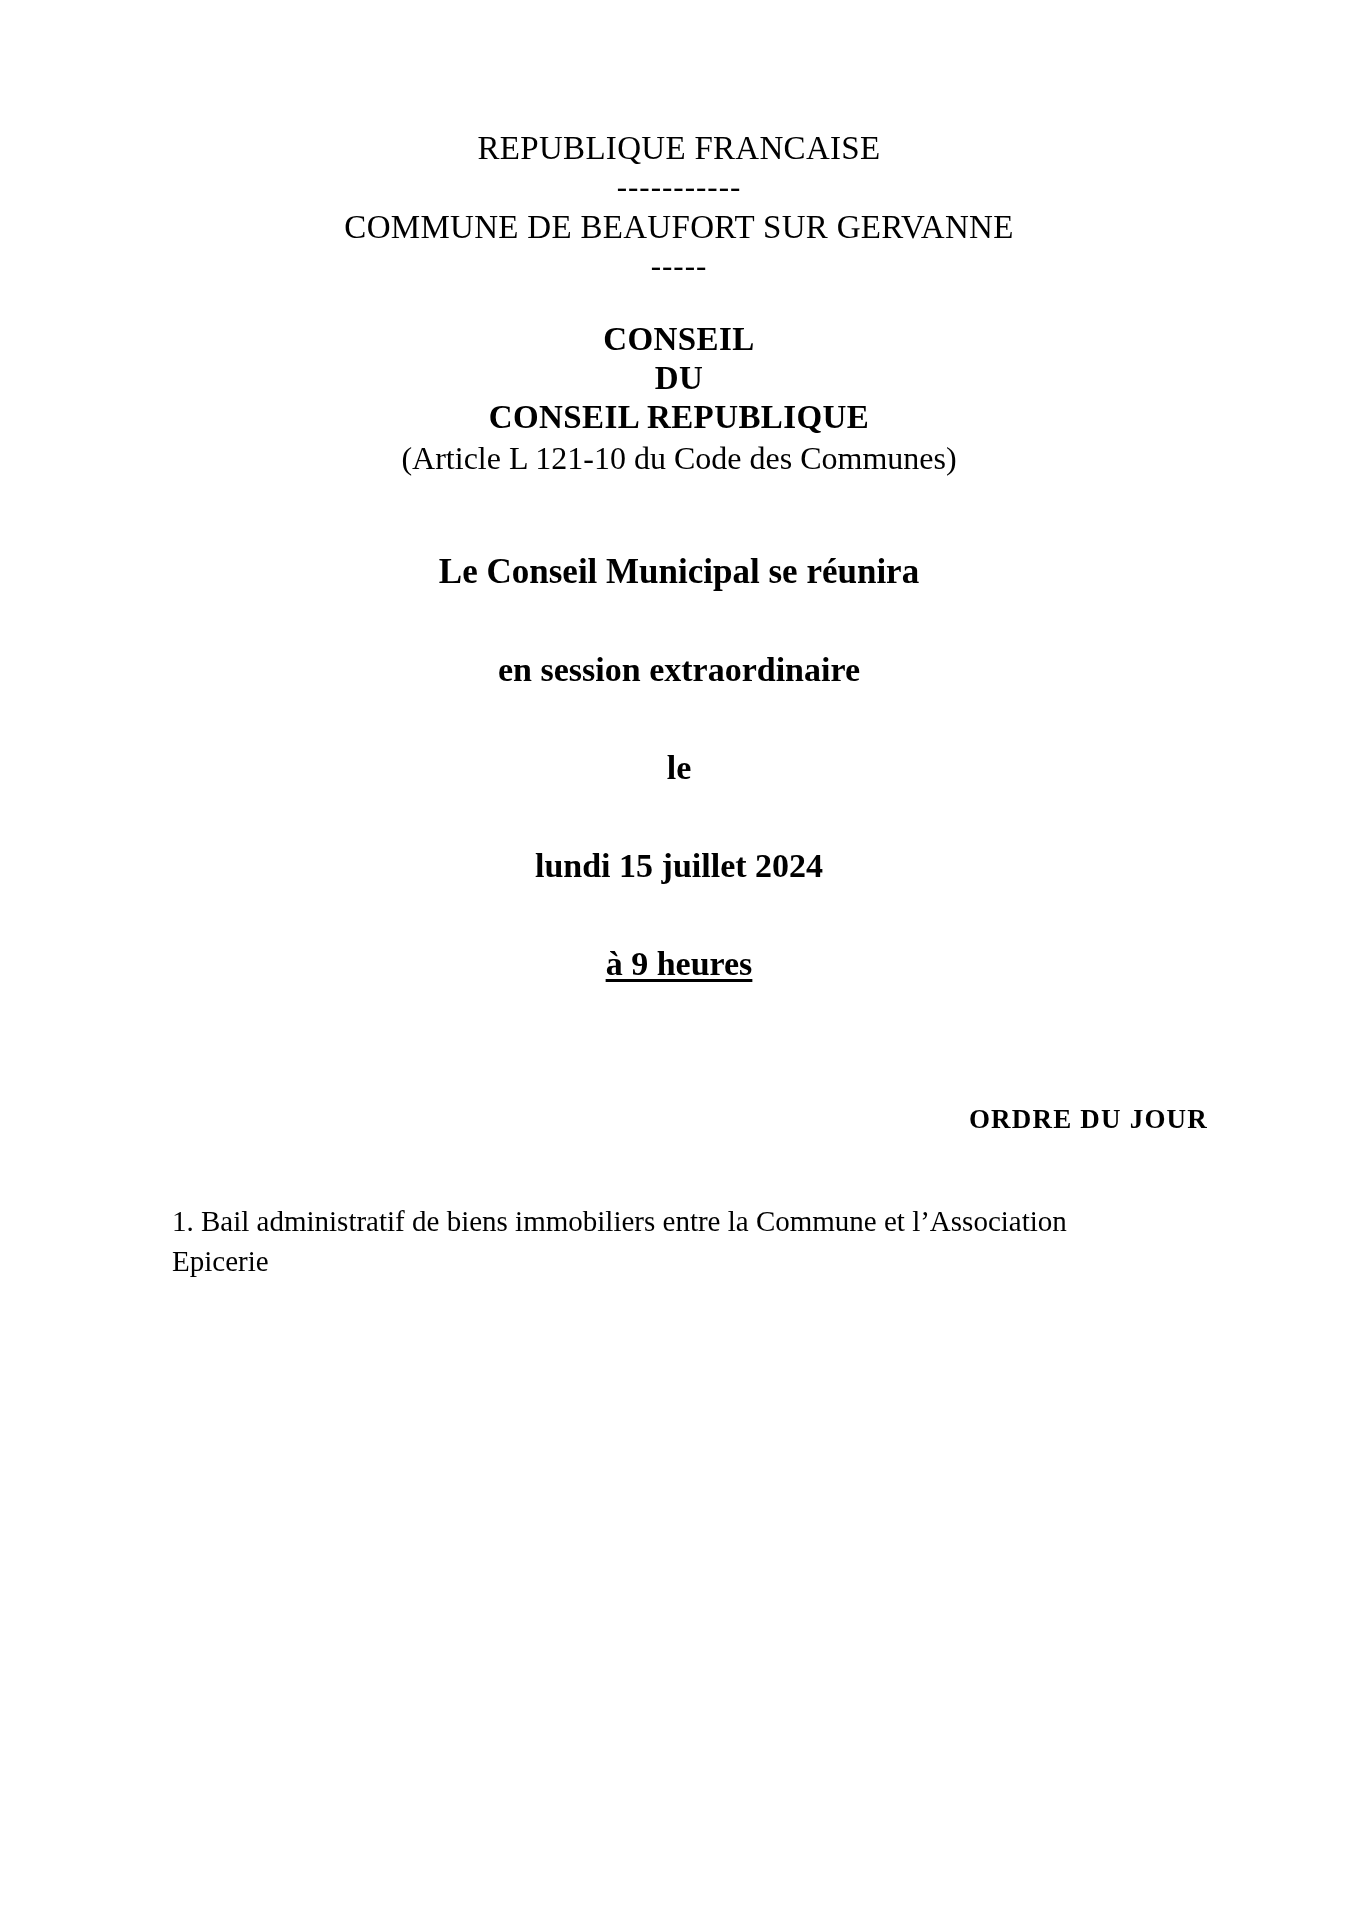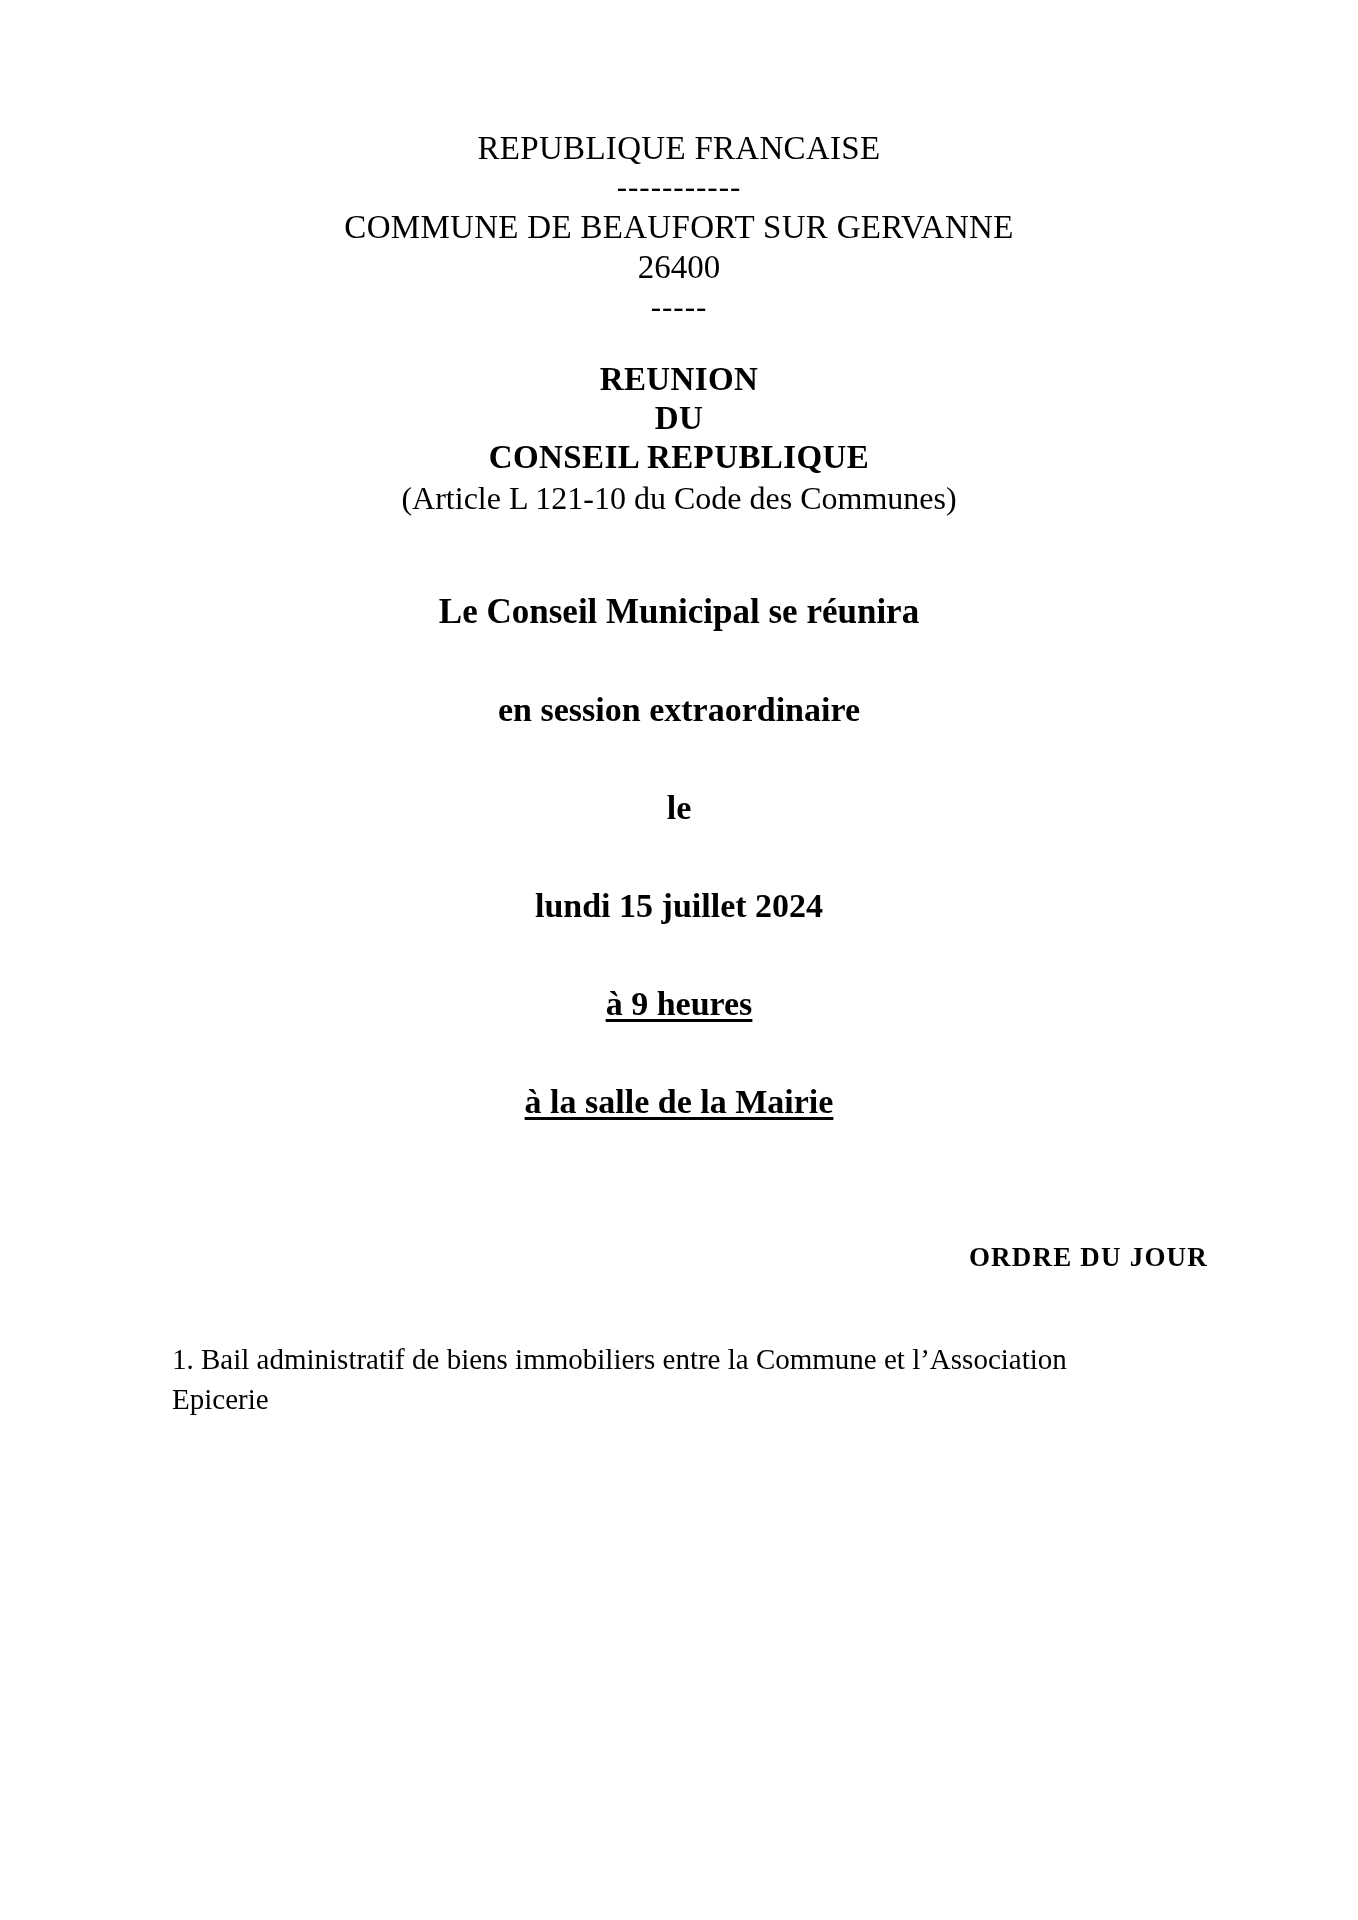--- a/index.html
+++ b/index.html
@@ -97,40 +97,38 @@
 </style>
 </head>
 <body>
 
 <div class="page">
 
   <div class="header-block">
     <div class="center hdr-line">REPUBLIQUE FRANCAISE</div>
     <div class="center hdr-dashes">-----------</div>
     <div class="center hdr-line">COMMUNE DE BEAUFORT SUR GERVANNE</div>
-    <div class="center hdr-zip">26400</div>
     <div class="center hdr-dashes">-----</div>
   </div>
 
   <div class="gap-md"></div>
 
   <div class="title-block">
-    <div class="center title-line">REUNION</div>
+    <div class="center title-line">CONSEIL</div>
     <div class="center title-line">DU</div>
     <div class="center title-line">CONSEIL REPUBLIQUE</div>
     <div class="center subtitle-line">(Article L 121-10 du Code des Communes)</div>
   </div>
 
   <div class="announce">
     <p class="big">Le Conseil Municipal se réunira</p>
     <p>en session extraordinaire</p>
     <p>le</p>
     <p>lundi 15 juillet 2024</p>
     <p class="underlined"><span>à 9 heures</span></p>
-    <p class="underlined"><span>à la salle de la Mairie</span></p>
   </div>
 
   <div class="agenda-title">ORDRE DU JOUR</div>
 
   <div class="agenda-list">
     <p class="agenda-item">1. Bail administratif de biens immobiliers entre la Commune et l’Association Epicerie</p>
   </div>
 
 </div>
 

